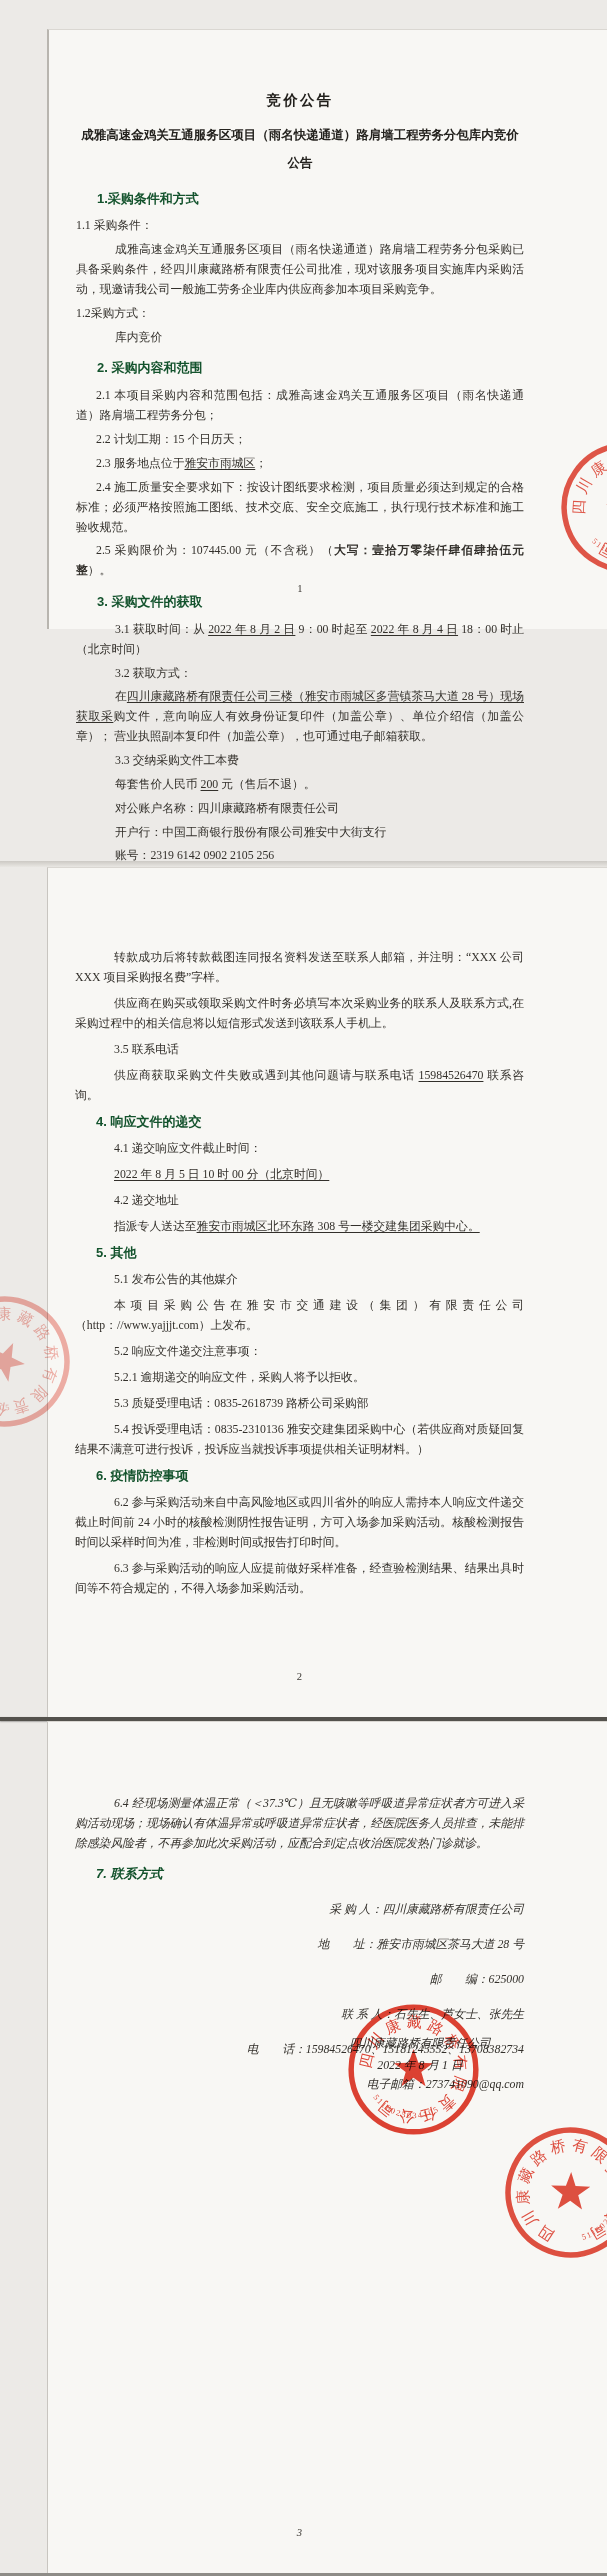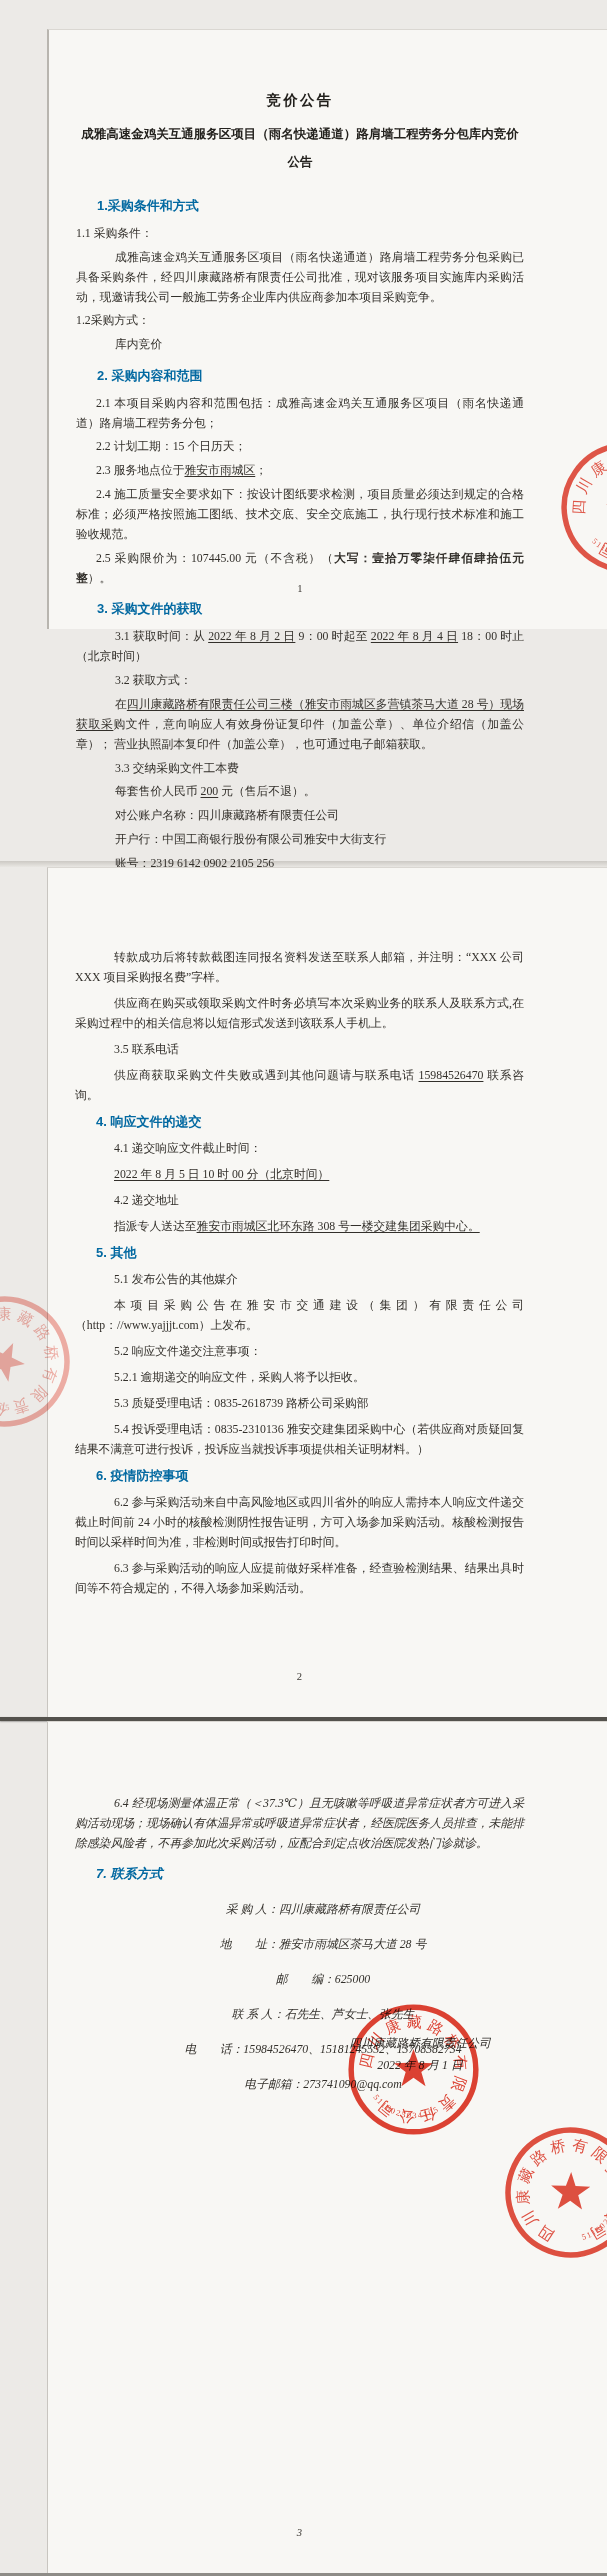--- a/index.html
+++ b/index.html
@@ -34,33 +34,33 @@
   #page-3 .content{padding-top:67px;}
 
   .blk{margin:3.8px 0;}
   #page-2 .blk{margin:6px 0;}
   .title{
     font-family:"Liberation Sans","DejaVu Sans",sans-serif;
     font-weight:700;font-size:14.4px;letter-spacing:2.3px;
     text-align:center;color:#211f1b;margin:0 0 9px;line-height:23px;
   }
   .subtitle{
-    font-family:Liberation Mono, monospace;
+    font-family:Liberation Sans, sans-serif;
     font-weight:700;font-size:12.5px;line-height:28px;
-    text-align:center;color:#24221e;margin:0 0 18px;
+    text-align:center;color:#24221e;margin:0 0 10px;
   }
   .h{
     font-family:"Liberation Sans","DejaVu Sans",sans-serif;
-    font-weight:700;font-size:13px;color:#0369a1;
+    font-weight:700;font-size:13px;color:#14532d;
     padding-left:21px;margin:10.6px 0 6.8px;text-align:left;line-height:21px;
   }
   .p{text-indent:39px;}
   .p2{text-indent:20px;}
   .ind{padding-left:39px;}
-  .contact{padding-left:47px;margin:15px 0;text-align:center;}
+  .contact{padding-left:47px;margin:15px 0;text-align:right;}
   .u{text-decoration:underline;text-underline-offset:2.3px;}
   .b{font-weight:700;}
   .pageno{
     position:absolute;bottom:35px;left:27px;right:83px;
     text-align:center;font-size:10.6px;color:#3a3732;
   }
   .signature{
     position:absolute;top:310px;left:296px;width:152px;
     text-align:center;line-height:22px;font-size:11.8px;color:#2e2b27;
   }

